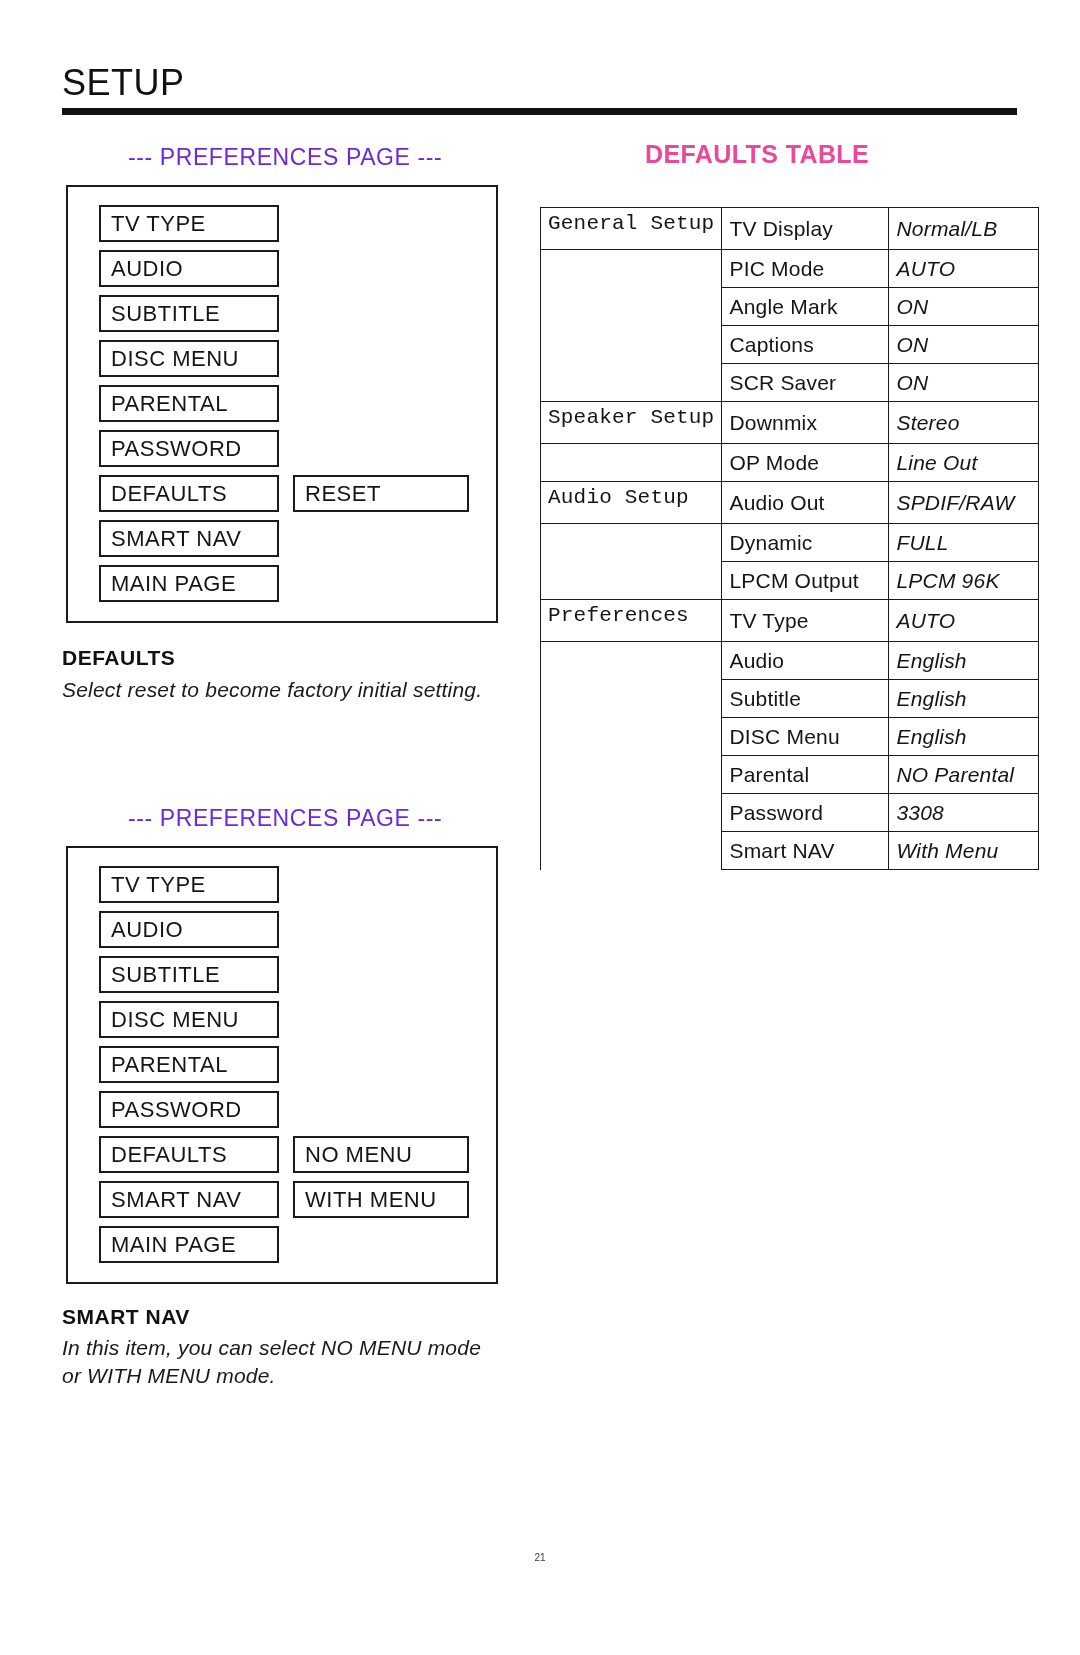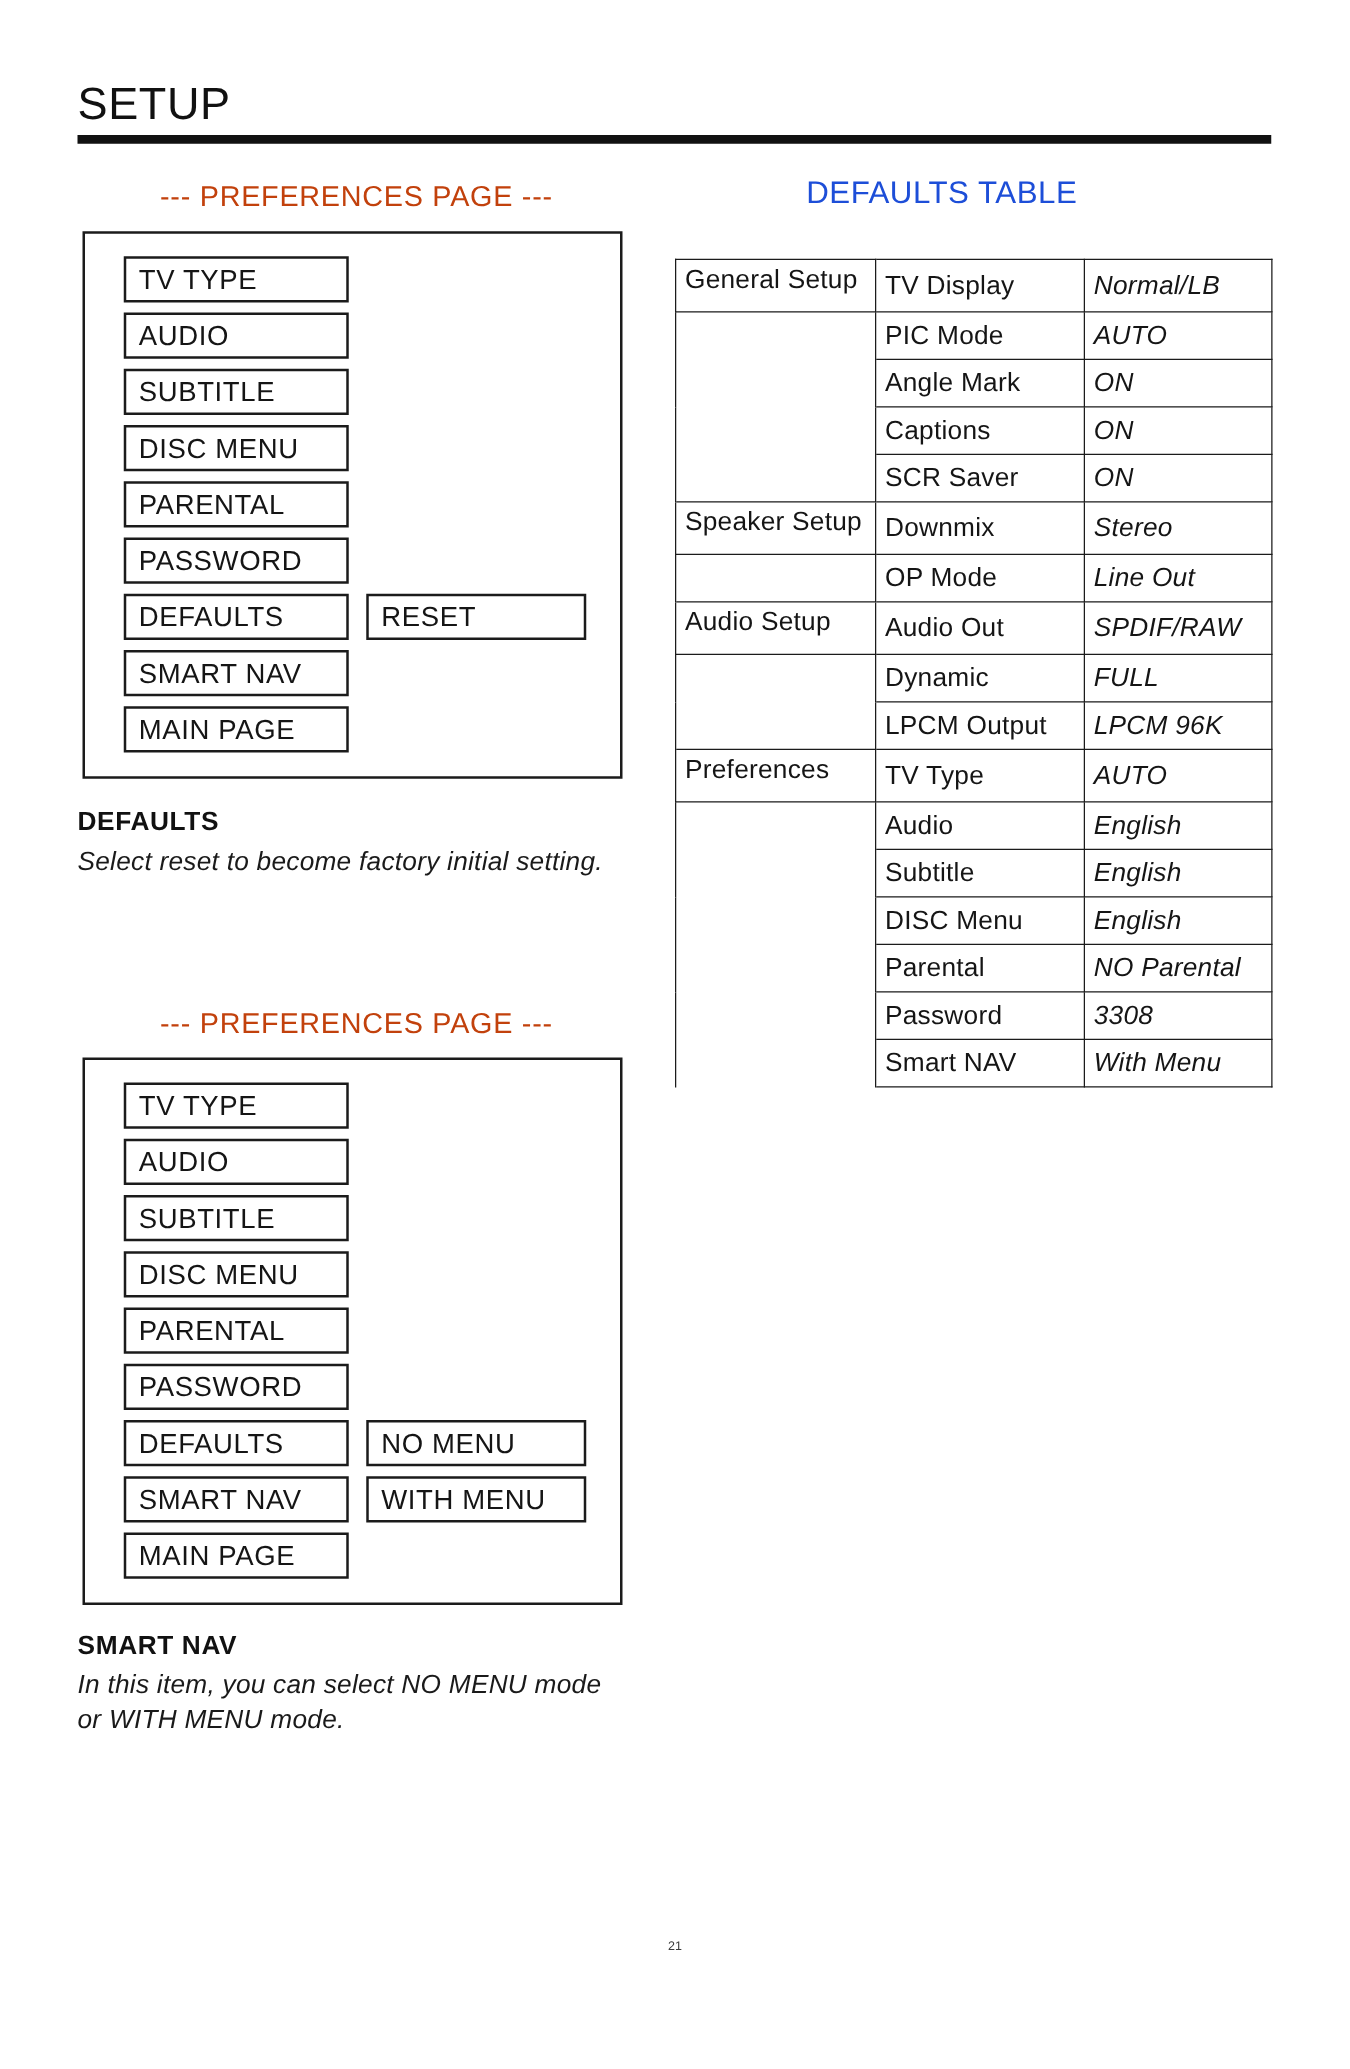--- a/index.html
+++ b/index.html
@@ -33,34 +33,34 @@
     width: 955px;
     height: 7px;
     background: #111111;
   }
 
   
   .prefs-caption {
     position: absolute;
     font-size: 23px;
     letter-spacing: 0.6px;
-    color: #c2410c;
+    color: #6d28d9;
     white-space: nowrap;
   }
   .caption-1 { left: 128px; top: 144px; }
   .caption-2 { left: 128px; top: 805px; }
 
   .defaults-table-title {
     position: absolute;
     left: 645px;
     top: 140px;
     font-size: 25px;
-    font-weight: normal;
+    font-weight: bold;
     letter-spacing: 0.4px;
-    color: #1d4ed8;
+    color: #ec4899;
   }
 
   
   .osd {
     position: absolute;
     border: 2px solid #1b1b1b;
     background: #ffffff;
     box-sizing: border-box;
   }
   .osd-1 { left: 66px; top: 185px; width: 432px; height: 438px; }
@@ -119,21 +119,21 @@
     letter-spacing: 0.2px;
     color: #151515;
     padding: 0 7px;
     white-space: nowrap;
     vertical-align: middle;
     background: #fff;
   }
   .dtable td.c0 { width: 145px; }
   .dtable td.c1 { width: 152px; }
   .dtable td.c2 { width: 135px; font-style: italic; }
-  .dtable td.grp { vertical-align: top; padding-top: 4px; }
+  .dtable td.grp { vertical-align: top; padding-top: 4px; font-family: Liberation Mono, monospace; }
   .dtable td.c0.blank { border-top: none; border-bottom: none; }
 
   
   .page-number {
     position: absolute;
     left: 0;
     right: 0;
     top: 1552px;
     text-align: center;
     font-size: 10px;

